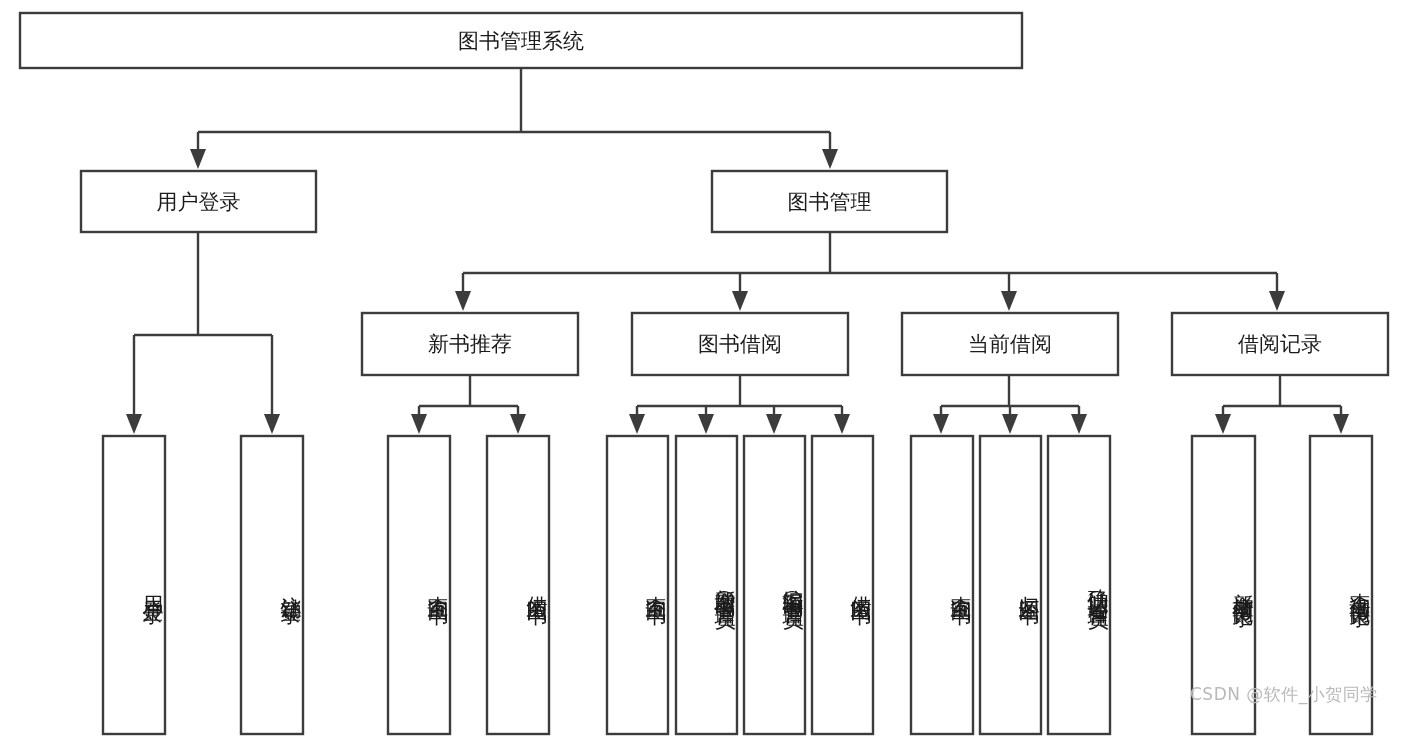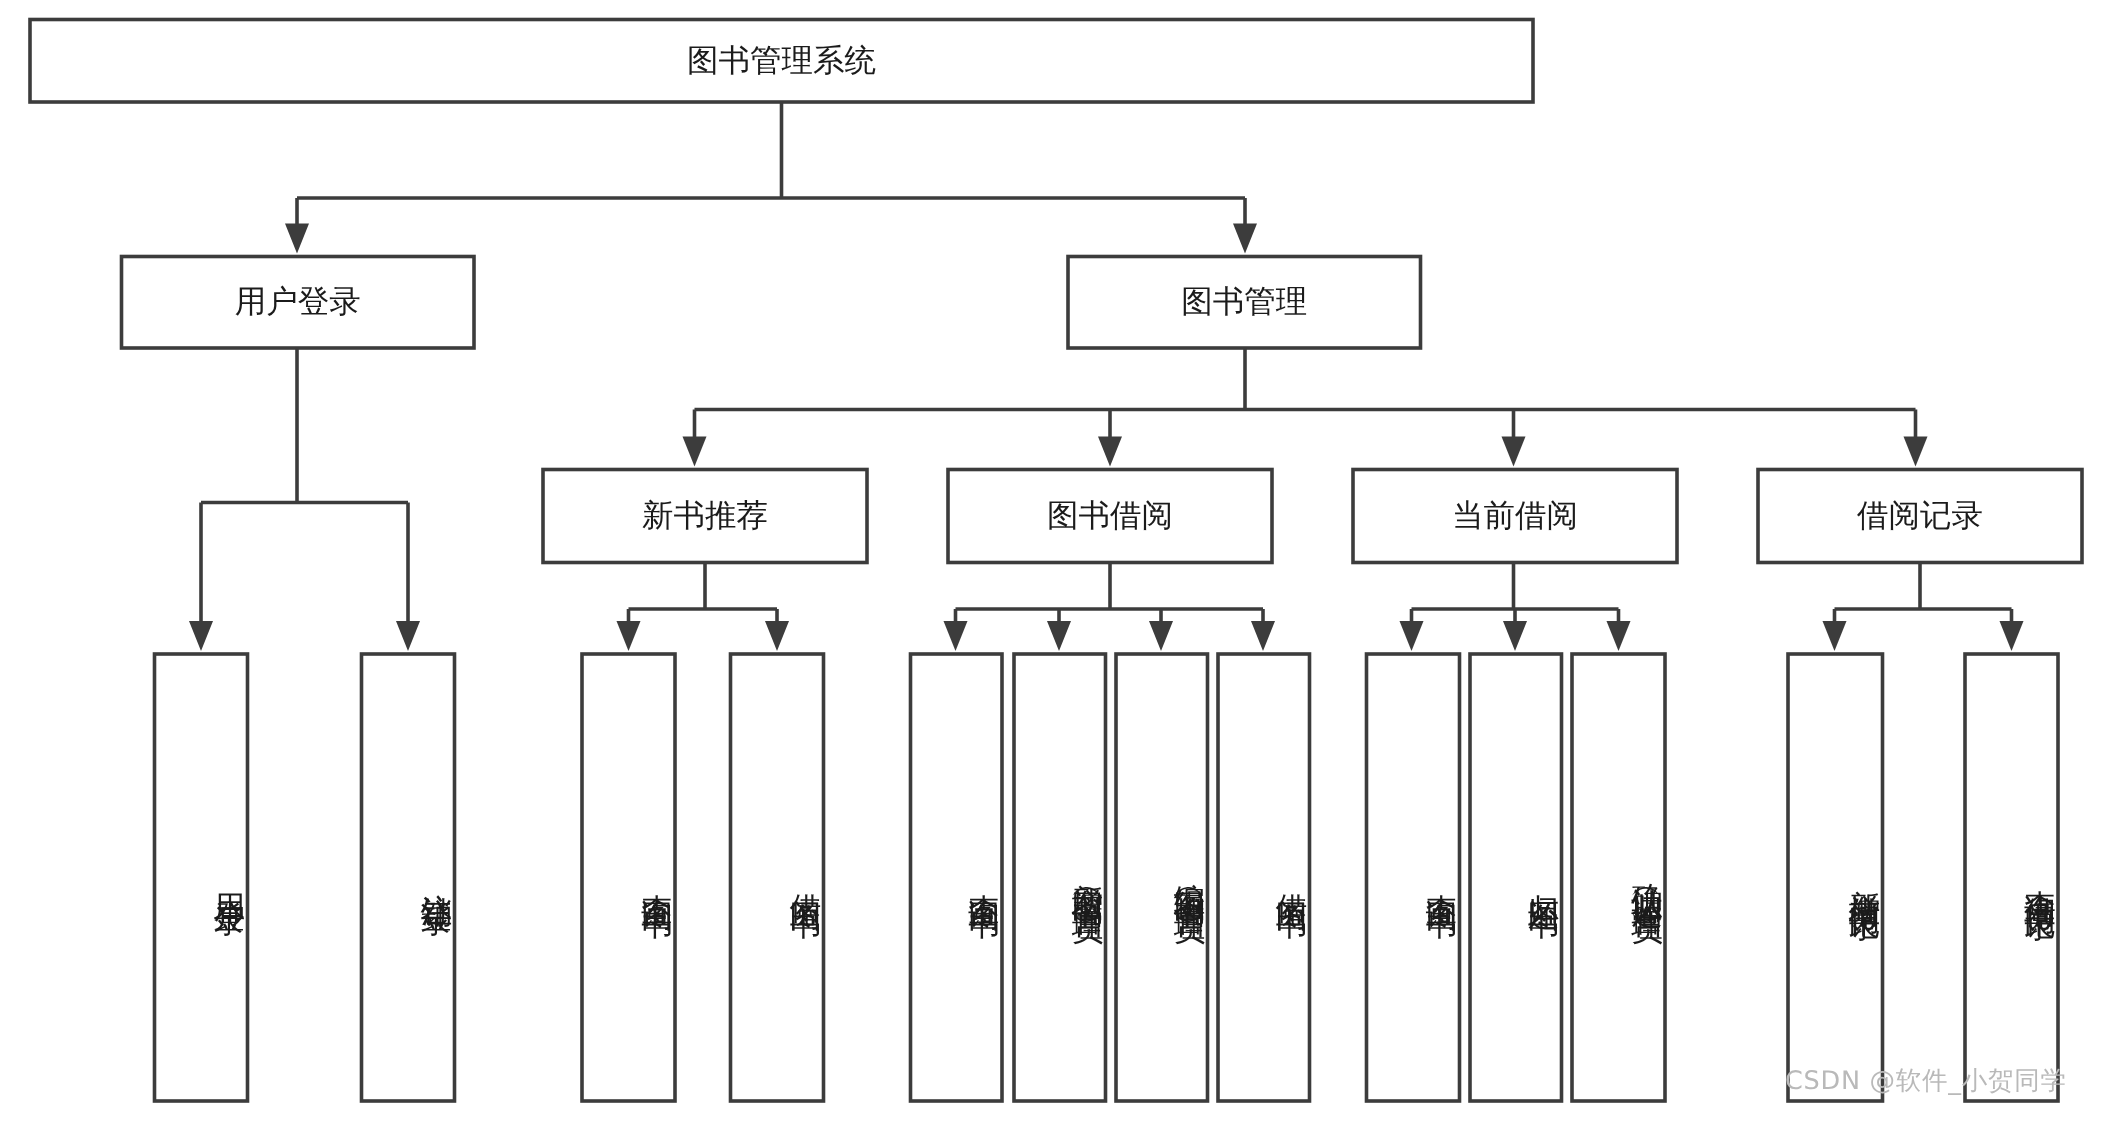--- a/index.html
+++ b/index.html
@@ -212,14 +212,14 @@
       <div class="leaf-label" style="left: 608px; top: 444px; width: 59px; height: 282px;">查询图书</div>
       <div class="leaf-label" style="left: 677px; top: 444px; width: 59px; height: 282px;">新增图书（管理员）</div>
       <div class="leaf-label" style="left: 745px; top: 444px; width: 59px; height: 282px;">编辑图书（管理员）</div>
       <div class="leaf-label" style="left: 813px; top: 444px; width: 59px; height: 282px;">借阅图书</div>
       <div class="leaf-label" style="left: 912px; top: 444px; width: 60px; height: 282px;">查询图书</div>
       <div class="leaf-label" style="left: 981px; top: 444px; width: 59px; height: 282px;">归还图书</div>
       <div class="leaf-label" style="left: 1049px; top: 444px; width: 60px; height: 282px;">确认归还（管理员）</div>
       <div class="leaf-label" style="left: 1193px; top: 444px; width: 61px; height: 282px;">新增借阅记录</div>
       <div class="leaf-label" style="left: 1311px; top: 444px; width: 60px; height: 282px;">查询借阅记录</div>
     </div>
-  <div class="watermark" style="left: 1190px; top: 683px; margin-top: 26px;">CSDN @软件_小贺同学</div>
+  <div class="watermark" style="left: 1190px; top: 683px;">CSDN @软件_小贺同学</div>
 </div>
 
 </body></html>

